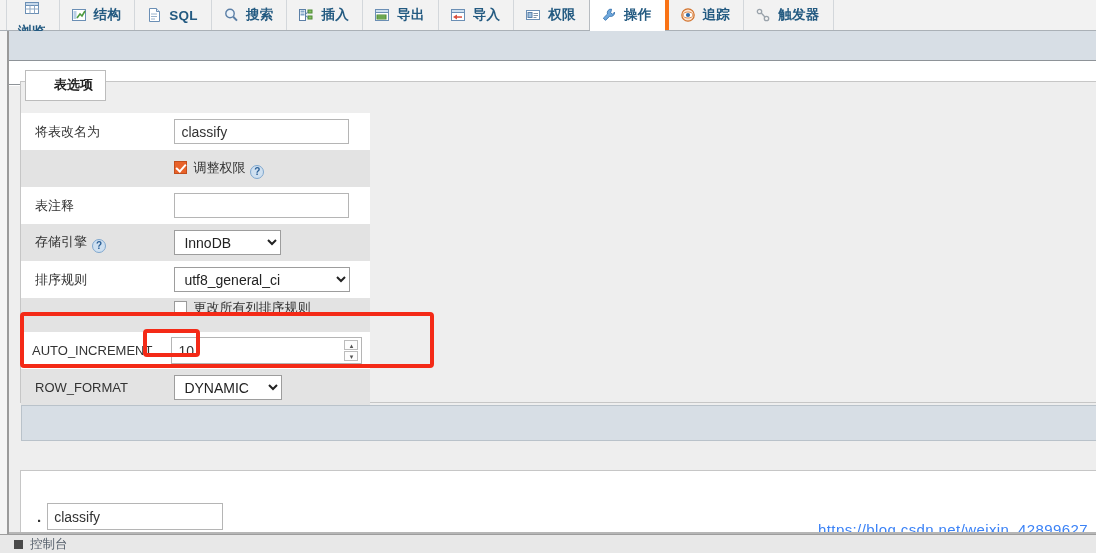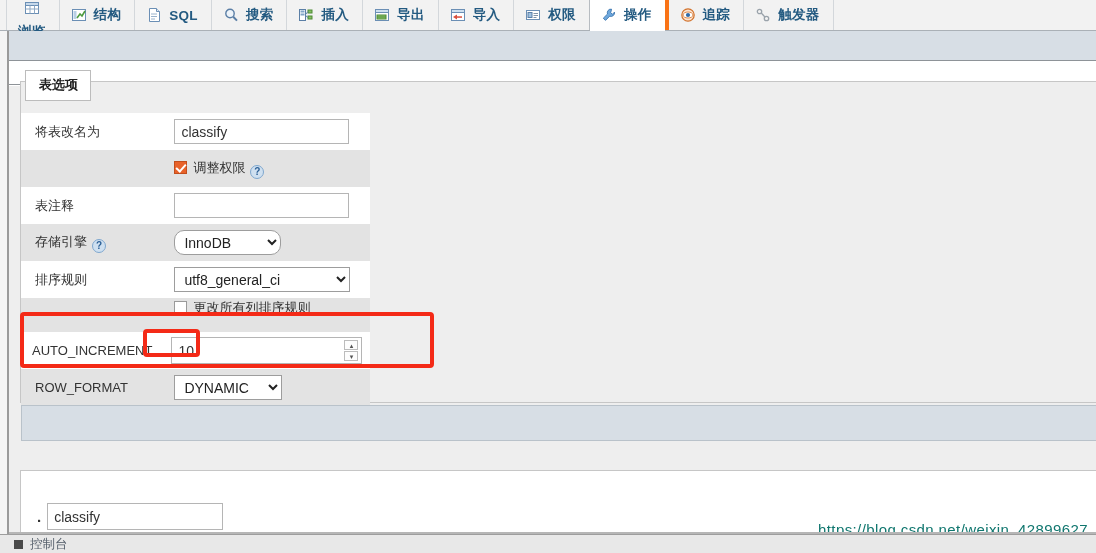--- a/index.html
+++ b/index.html
@@ -97,21 +97,21 @@
     border: 1px solid #c6c6c6;
     border-top: 1px solid #c6c6c6;
   }
   .legend {
     position: absolute;
     background: #ffffff;
     border: 1px solid #bcbcbc;
     font-weight: bold;
     font-size: 13px;
     color: #222222;
-    padding: 5px 12px 6px 13px;
+    padding: 5px 12px 6px 28px;
     white-space: nowrap;
     z-index: 5;
   }
 
   
   .opttable {
     position: absolute;
     border-collapse: collapse;
     background: #ffffff;
   }
@@ -255,21 +255,21 @@
   }
   .console .sq {
     width: 9px; height: 9px;
     background: #4a4a4a;
     display: inline-block;
   }
 
   .watermark {
     position: absolute; right: 8px; top: 521px;
     font-size: 15px;
-    color: #0f766e;
+    color: #3b82f6;
     letter-spacing: 0.4px;
     z-index: 25;
     white-space: nowrap;
   }
   .scrollline {
     position: absolute; left: 9px; right: 0; bottom: 19px;
     height: 2px; background: #b6b6b6;
     z-index: 26;
   }
 </style>
@@ -441,21 +441,21 @@
       <td class="lbl">表注释</td>
       <td>
         <input class="txt" style="width: 175px;" value="">
       </td>
     </tr>
     <tr class="row-even">
       <td class="lbl">
         <span>存储引擎</span><span class="helpicon">?</span>
       </td>
       <td>
-        <select class="sel" style="width:107px;border-radius:10px;">
+        <select class="sel" style="width:107px;">
           <option>InnoDB</option>
         </select>
       </td>
     </tr>
     <tr class="row-odd">
       <td class="lbl">排序规则</td>
       <td>
         <select class="sel" style="width:176px;">
           <option>utf8_general_ci</option>
         </select>

